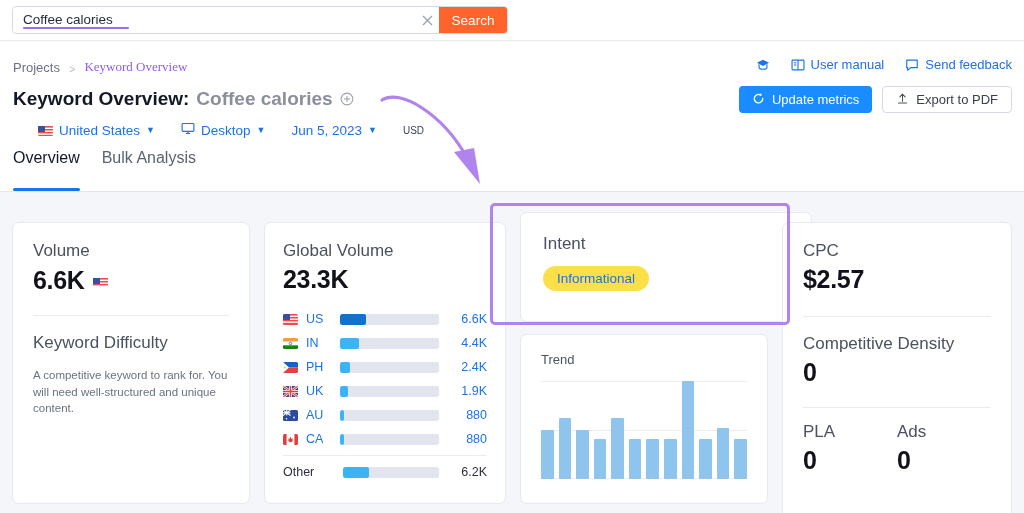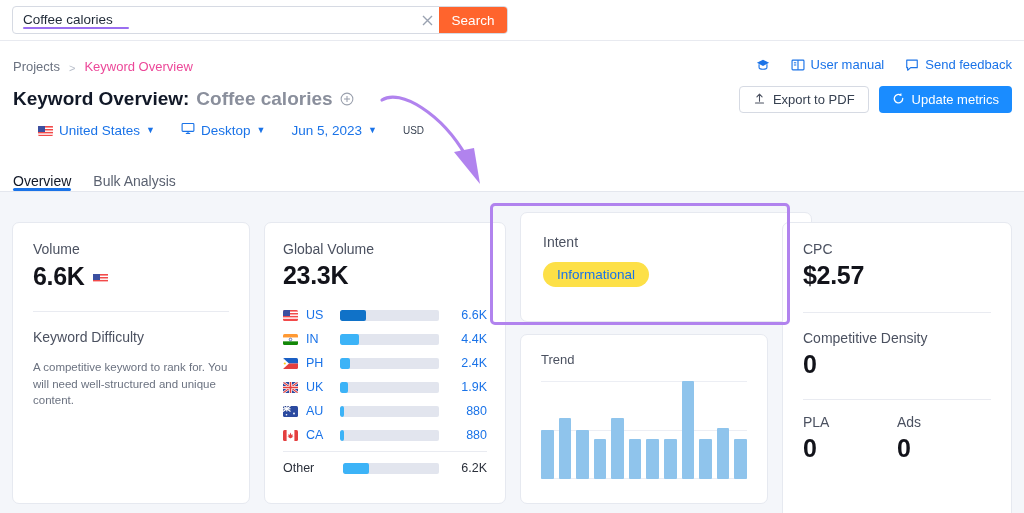--- a/index.html
+++ b/index.html
@@ -36,21 +36,21 @@
     font-size: 13.5px; cursor: pointer; border: none;
     font-family: "Liberation Sans", sans-serif;
   }
   .searchbar-sep { position: absolute; left: 0; top: 40px; width: 1024px; height: 1px; background: #e8eaf0; }
 
   
   .header { position: absolute; left: 0; top: 41px; width: 1024px; height: 116px; background: #ffffff; }
   .breadcrumb { position: absolute; left: 13px; top: 18px; display: flex; align-items: flex-end; gap: 9px; font-size: 13px; }
   .bc-link { color: #6b7280; cursor: pointer; }
   .bc-sep { color: #b6bcc8; font-size: 11px; }
-  .bc-current { color: #ec4899; }
+  .bc-current { color: #8b5cf6; font-family: Liberation Serif, serif; }
 
   .toplinks { position: absolute; right: 12px; top: 16px; display: flex; align-items: center; gap: 21px; }
   .toplink { display: flex; align-items: center; gap: 6px; color: #1a73e8; font-size: 13px; cursor: pointer; }
   .toplink svg { display: block; }
 
   .title-row { position: absolute; left: 13px; top: 47px; display: flex; align-items: baseline; gap: 7px; }
   .title-main { font-size: 19px; font-weight: bold; color: #111827; }
   .title-kw { font-size: 19px; font-weight: bold; color: #8a8f9c; }
   .plus-icon { width: 14px; height: 14px; align-self: center; cursor: pointer; }
 
@@ -60,30 +60,30 @@
   .btn-secondary { background: #fff; color: #374151; border: 1px solid #d6dae3; }
 
   .filters { position: absolute; left: 13px; top: 81px; display: flex; align-items: center; gap: 26px; padding-left: 25px; }
   .filter { display: flex; align-items: center; gap: 6px; color: #1a73e8; font-size: 13.5px; cursor: pointer; }
   .filter-static { color: #374151; font-size: 10px; cursor: default; }
   .caret { font-size: 9px; color: #1a73e8; }
   .flag { display: inline-block; width: 15px; height: 11px; border-radius: 1.5px; overflow: hidden; position: relative; flex: 0 0 auto; }
 
   
   .tabs { position: absolute; left: 13px; top: 157px; display: flex; align-items: flex-end; gap: 22px; height: 34px; }
-  .tab { font-size: 14px; color: #5b6271; cursor: pointer; padding-bottom: 2px; position: relative; }
+  .tab { font-size: 16px; color: #5b6271; cursor: pointer; padding-bottom: 24px; position: relative; }
   .tab.active { color: #111827; }
   .tab.active::after { content: ""; position: absolute; left: 0; right: 0; bottom: 0; height: 3px; background: #1a73e8; border-radius: 2px; }
   .tabs-sep { position: absolute; left: 0; top: 191px; width: 1024px; height: 1px; background: #e4e7ee; }
 
   
   .body-bg { position: absolute; left: 0; top: 192px; width: 1024px; height: 321px; background: #f4f6fa; }
   .card { position: absolute; background: #ffffff; border: 1px solid #e6e9f0; border-radius: 7px; }
 
-  .card-label { font-size: 14px; color: #4b5160; }
+  .card-label { font-size: 17px; color: #4b5160; }
   .card-value { font-size: 25px; font-weight: bold; color: #12131a; letter-spacing: -0.3px; }
   .hr { height: 1px; background: #e9ebf1; }
 
   
   #volume-card { left: 12px; top: 222px; width: 238px; height: 282px; }
   .vol-inner { padding: 18px 20px 0 20px; }
   .vol-value-row { display: flex; align-items: center; gap: 8px; margin-top: 5px; }
   .kd-row { display: flex; align-items: center; gap: 14px; margin-top: 6px; }
   .kd-num { font-size: 25px; font-weight: bold; color: #12131a; }
   .kd-sub { font-size: 12.5px; color: #5b6271; margin-top: -1px; }
@@ -195,37 +195,37 @@
       <span class="plus-icon">
         <svg width="14" height="14" viewBox="0 0 16 16">
             <circle cx="8" cy="8" r="6.7" fill="none" stroke="#9aa0ad" stroke-width="1.2"></circle>
             <line x1="8" y1="4.6" x2="8" y2="11.4" stroke="#9aa0ad" stroke-width="1.2"></line>
             <line x1="4.6" y1="8" x2="11.4" y2="8" stroke="#9aa0ad" stroke-width="1.2"></line>
           </svg>
       </span>
     </div>
 
     <div class="actions">
+      <div class="btn btn-primary">
+        <span>
+          <svg width="13" height="13" viewBox="0 0 16 16">
+              <path d="M13.2 8 A5.2 5.2 0 1 1 11 3.9" fill="none" stroke="#fff" stroke-width="1.6" stroke-linecap="round"></path>
+              <path d="M11.4 1.2 L11.6 4.4 L8.4 4.1 Z" fill="#fff"></path>
+            </svg>
+        </span>
+        <span>Update metrics</span>
+      </div>
       <div class="btn btn-secondary">
         <span>
           <svg width="13" height="13" viewBox="0 0 16 16">
               <path d="M8 11.5 V2.8 M4.8 6 L8 2.6 L11.2 6" fill="none" stroke="#4b5160" stroke-width="1.3" stroke-linecap="round" stroke-linejoin="round"></path>
               <line x1="3" y1="13.6" x2="13" y2="13.6" stroke="#4b5160" stroke-width="1.3" stroke-linecap="round"></line>
             </svg>
         </span>
         <span>Export to PDF</span>
-      </div>
-      <div class="btn btn-primary">
-        <span>
-          <svg width="13" height="13" viewBox="0 0 16 16">
-              <path d="M13.2 8 A5.2 5.2 0 1 1 11 3.9" fill="none" stroke="#fff" stroke-width="1.6" stroke-linecap="round"></path>
-              <path d="M11.4 1.2 L11.6 4.4 L8.4 4.1 Z" fill="#fff"></path>
-            </svg>
-        </span>
-        <span>Update metrics</span>
       </div>
     </div>
 
     <div class="filters">
       <div class="filter">
         <span class="flag">
           <svg width="15" height="11" viewBox="0 0 15 11">
               <rect width="15" height="11" fill="#f24a4a"></rect>
               <rect y="1.6" width="15" height="1.4" fill="#fff"></rect>
               <rect y="4.5" width="15" height="1.4" fill="#fff"></rect>

